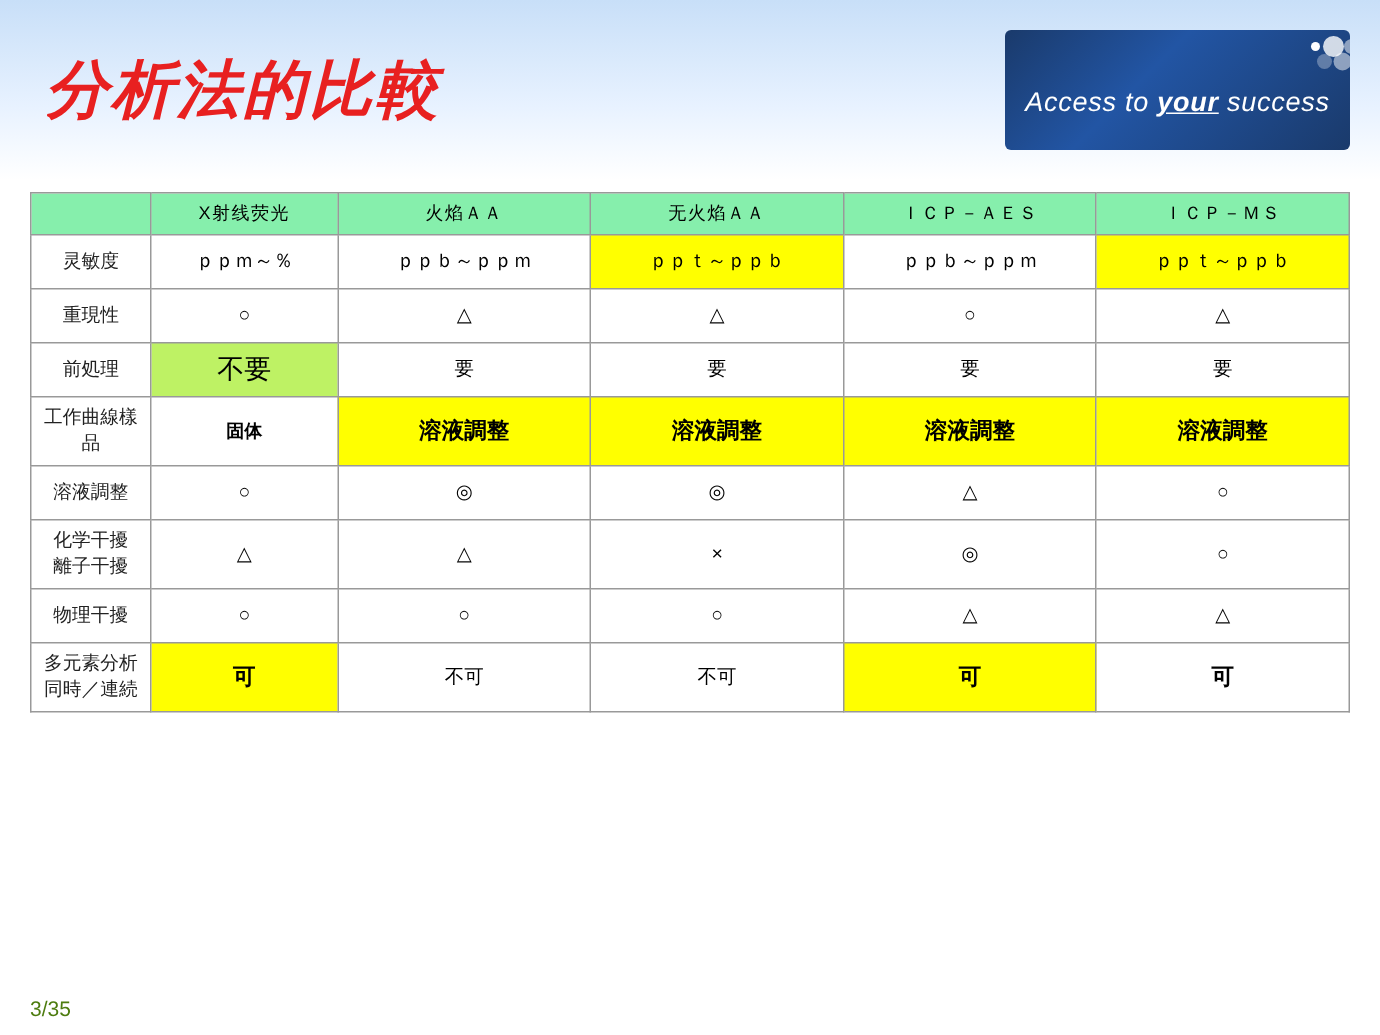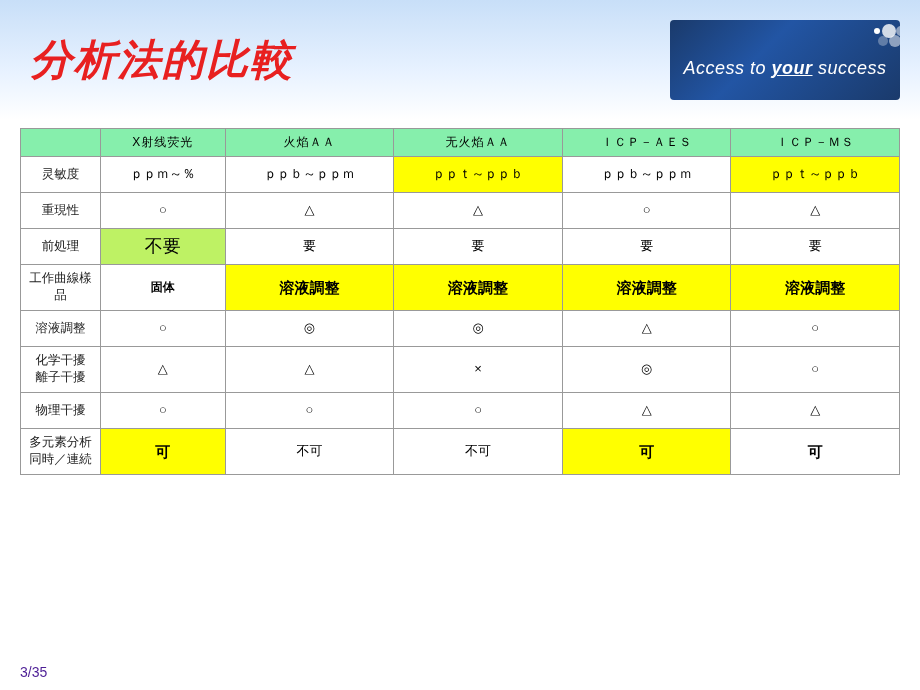--- a/index.html
+++ b/index.html
@@ -114,21 +114,21 @@
     thead th:first-child {
       border: 1px solid #999;
     }
 
     
     #page-number {
       position: absolute;
       bottom: 10px;
       left: 20px;
       font-size: 14px;
-      color: #4c1d95;
+      color: #4d7c0f;
     }
 
     tbody tr td {
       height: 36px;
     }
   </style>
 </head>
 <body>
 
 <div id="header">

